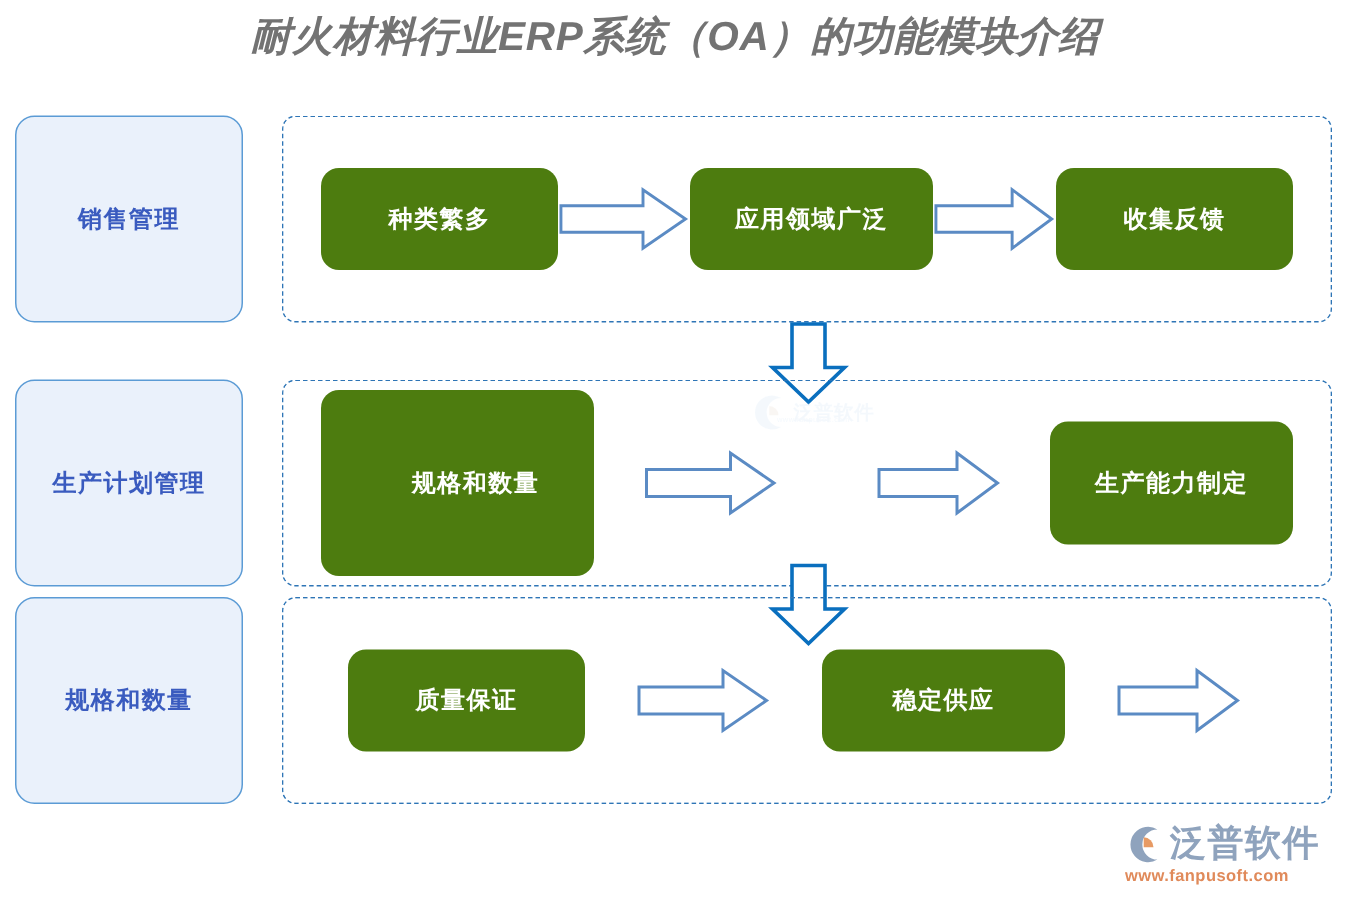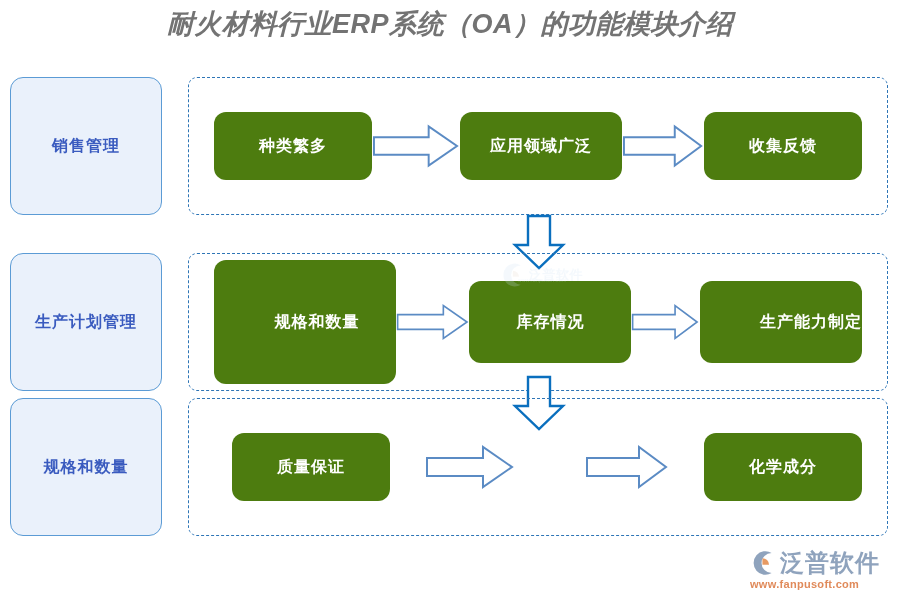--- a/index.html
+++ b/index.html
@@ -259,31 +259,28 @@
       <div class="step-box step-w-short step-tall">
         <span>规格和数量</span>
       </div>
 
       <div class="arrow-h">
         <svg width="90" height="46" viewBox="0 0 90 46">
           <polygon points="2,14 58,14 58,3 87,23 58,43 58,32 2,32" fill="#ffffff" stroke="#5b8bc4" stroke-width="2" stroke-linejoin="miter"></polygon>
         </svg>
       </div>
 
-      <div class="step-box step-w-long" style="height:82px;">
-        <span>库存情况</span>
-      </div>
 
       <div class="arrow-h">
         <svg width="84" height="46" viewBox="0 0 84 46">
           <polygon points="2,14 54,14 54,3 81,23 54,43 54,32 2,32" fill="#ffffff" stroke="#5b8bc4" stroke-width="2" stroke-linejoin="miter"></polygon>
         </svg>
       </div>
 
-      <div class="step-box step-w-long" style="height:82px;justify-content:flex-end;">
+      <div class="step-box step-w-long" style="height:82px;">
         <span>生产能力制定</span>
       </div>
     </div>
   </div>
 
   <div class="watermark">
     <svg class="brand-mark" width="18" height="18" viewBox="0 0 32 32">
       <path d="M26,5 A13,13 0 1 0 26,27 A10,10 0 1 1 26,5 Z" fill="#cfe3f5"></path>
       <path d="M17,11 A7,7 0 0 1 24,18 L17,18 Z" fill="#e8d9cc"></path>
     </svg>
@@ -308,30 +305,30 @@
       <div class="step-box step-w-short">
         <span>质量保证</span>
       </div>
 
       <div class="arrow-h">
         <svg width="90" height="46" viewBox="0 0 90 46">
           <polygon points="2,14 58,14 58,3 87,23 58,43 58,32 2,32" fill="#ffffff" stroke="#5b8bc4" stroke-width="2" stroke-linejoin="miter"></polygon>
         </svg>
       </div>
 
+      <div class="step-box step-w-long">
+        <span>稳定供应</span>
+      </div>
 
       <div class="arrow-h">
         <svg width="84" height="46" viewBox="0 0 84 46">
           <polygon points="2,14 54,14 54,3 81,23 54,43 54,32 2,32" fill="#ffffff" stroke="#5b8bc4" stroke-width="2" stroke-linejoin="miter"></polygon>
         </svg>
       </div>
 
-      <div class="step-box step-w-short">
-        <span>化学成分</span>
-      </div>
     </div>
   </div>
 
   <div class="brand">
     <div class="brand-row">
       <svg class="brand-mark" viewBox="0 0 32 32">
         <path d="M27,4.5 A13.5,13.5 0 1 0 27,27.5 A10.2,10.2 0 1 1 27,4.5 Z" fill="#8fa3bd"></path>
         <path d="M16.5,10.5 A7.5,7.5 0 0 1 24,18 L16.5,18 Z" fill="#e79a63"></path>
       </svg>
       <span class="brand-name">泛普软件</span>

